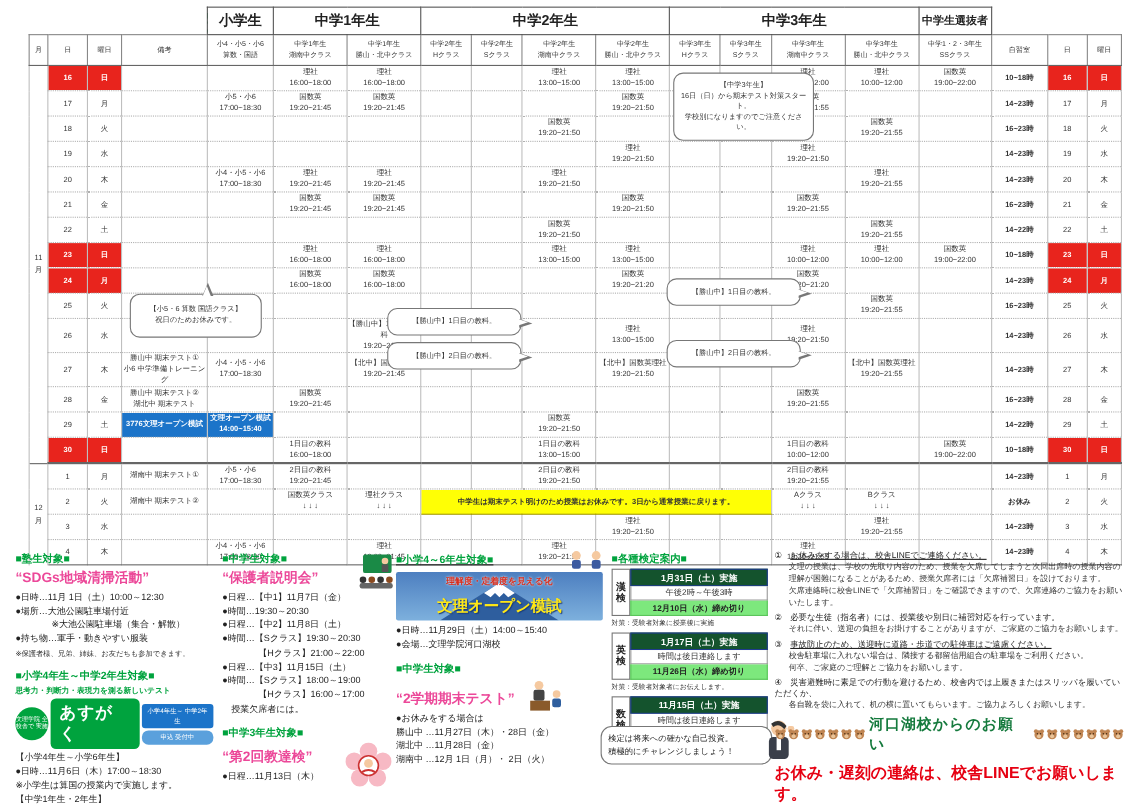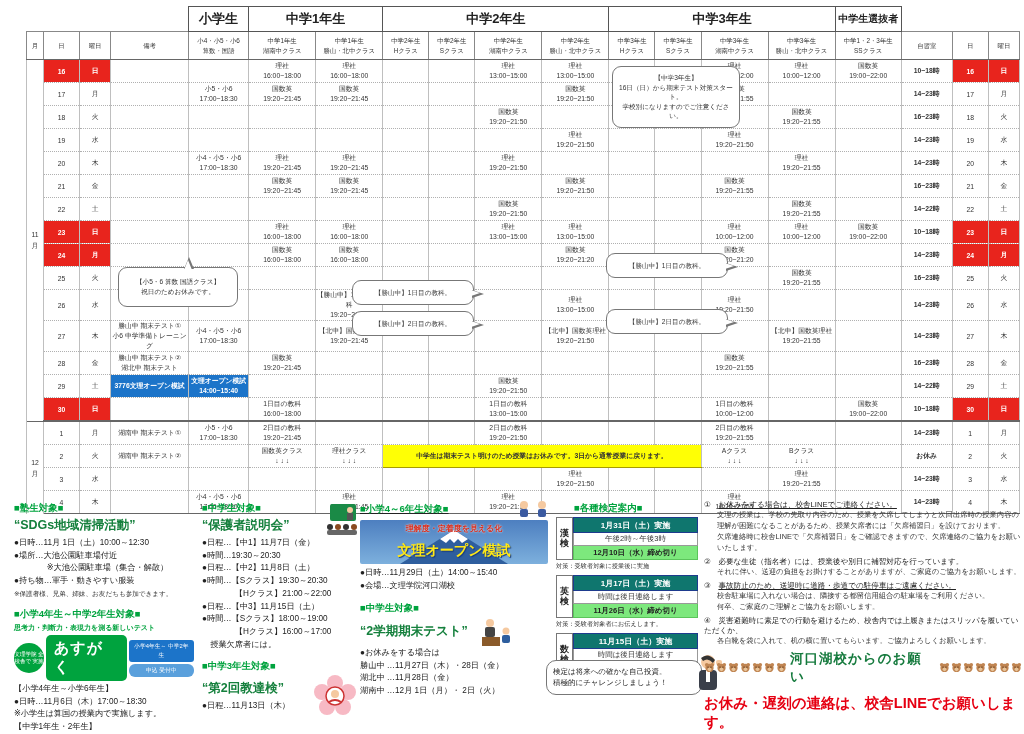--- a/index.html
+++ b/index.html
@@ -34,41 +34,41 @@
   
   .bub{position:absolute;background:#fff;border:1.4px solid #777;border-radius:9px;font-size:6.6px;line-height:1.45;
        color:#333;display:flex;align-items:center;justify-content:center;text-align:center;z-index:6;box-sizing:border-box;padding:2px 3px;white-space:pre-line;}
   .bub.pr::before{content:"";position:absolute;right:-11px;top:38%;border-style:solid;border-width:4px 0 4px 12px;border-color:transparent transparent transparent #777;}
   .bub.pr::after{content:"";position:absolute;right:-7px;top:40%;border-style:solid;border-width:3px 0 3px 9px;border-color:transparent transparent transparent #fff;}
   .bub.pt::before{content:"";position:absolute;top:-11px;left:55%;border-style:solid;border-width:0 5px 12px 5px;border-color:transparent transparent #777 transparent;}
   .bub.pt::after{content:"";position:absolute;top:-8px;left:55.4%;border-style:solid;border-width:0 4px 10px 4px;border-color:transparent transparent #fff transparent;}
   
   .bcol{position:absolute;font-size:8px;}
   .tag{color:#00a33e;font-weight:bold;font-size:9.5px;margin-bottom:2px;}
-  .ttl{color:#15803d;font-weight:bold;font-size:12.5px;margin:1px 0 3px 0;}
+  .ttl{color:#ec4899;font-weight:bold;font-size:12.5px;margin:1px 0 3px 0;}
   .bl{font-size:8.2px;line-height:1.55;color:#222;}
   .tiny{font-size:6.6px;color:#333;margin-top:2px;}
   .subgreen{color:#00a33e;font-size:7px;font-weight:bold;margin-bottom:2px;}
   
   #asugaku{display:flex;align-items:center;gap:2px;margin:2px 0;}
   #asugaku .badge-l{width:30px;height:30px;border-radius:50%;background:#00a33e;color:#fff;font-size:5.5px;display:flex;align-items:center;justify-content:center;text-align:center;line-height:1.2;flex:none;}
   #asugaku .word{background:#00a33e;color:#fff;font-weight:bold;font-size:15px;padding:4px 8px;border-radius:5px;letter-spacing:1px;}
   #asugaku .badges-r{display:flex;flex-direction:column;gap:2px;}
   #asugaku .br1{background:#1c74c9;color:#fff;font-size:5.8px;padding:2px 3px;border-radius:3px;text-align:center;}
   #asugaku .br2{background:#5aa0dc;color:#fff;font-size:5.8px;padding:2px 3px;border-radius:6px;text-align:center;}
   
   #moshi-banner{width:188px;height:44px;background:linear-gradient(#4d7fc0,#7db0dd);position:relative;border-radius:2px;overflow:hidden;margin:2px 0 3px 0;}
   #moshi-banner svg{position:absolute;left:0;top:0;}
   #moshi-banner .r1{position:absolute;top:3px;width:100%;text-align:center;color:#d82c1c;font-weight:bold;font-size:8px;text-shadow:0 0 2px #fff;}
   #moshi-banner .r2{position:absolute;bottom:4px;width:100%;text-align:center;color:#ffe815;font-weight:bold;font-size:14px;text-shadow:1px 1px 1px #1a3a7a;}
   
   #kentei .krow{display:flex;margin-bottom:2px;}
   #kentei .kname{width:15px;border:1px solid #777;font-size:9px;font-weight:bold;display:flex;align-items:center;justify-content:center;text-align:center;line-height:1.1;background:#fff;flex:none;}
   #kentei .kbody{flex:1;}
-  #kentei .k1{background:#0f766e;color:#fff;font-weight:bold;font-size:8px;text-align:center;padding:1.5px 0;border:1px solid #1e3b8e;}
+  #kentei .k1{background:#14532d;color:#fff;font-weight:bold;font-size:8px;text-align:center;padding:1.5px 0;border:1px solid #1e3b8e;}
   #kentei .k2{background:#fff;color:#333;font-size:7.5px;text-align:center;padding:1px 0;border:1px solid #999;border-top:none;}
   #kentei .k3{background:#7de87d;color:#222;font-weight:bold;font-size:7.5px;text-align:center;padding:1.5px 0;border:1px solid #5bc45b;border-top:none;}
   #kentei .knote{font-size:6.2px;color:#333;margin:1px 0 4px 0;}
   #kentei-bubble{position:absolute;left:546px;top:660px;width:142px;border:1.2px solid #777;border-radius:10px;background:#fff;font-size:7.5px;line-height:1.5;padding:5px 6px;white-space:pre-line;}
   #kentei-bubble::before{content:"";position:absolute;right:-10px;top:35%;border-style:solid;border-width:4px 0 4px 11px;border-color:transparent transparent transparent #777;}
   #kentei-bubble::after{content:"";position:absolute;right:-6px;top:37%;border-style:solid;border-width:3px 0 3px 8px;border-color:transparent transparent transparent #fff;}
   
   #notice-title-row{display:flex;align-items:center;justify-content:center;gap:3px;margin-bottom:4px;}
   #notice-title{color:#157a3d;font-weight:bold;font-size:13.5px;letter-spacing:1px;}
   .bearband{display:flex;gap:1px;}
@@ -925,40 +925,40 @@
     <div class="r2">文理オープン模試</div>
   </div>
   <div>
       <div class="bl">●日時…11月29日（土）14:00～15:40</div>
       <div class="bl">●会場…文理学院河口湖校</div>
     </div>
 </div>
 
 <div class="bcol" style="left:360px;top:602px;width:192px;">
   <div class="tag">■中学生対象■</div>
-  <div style="display:flex;align-items:center;gap:6px;">
+  <div style="display:flex;align-items:flex-end;gap:6px;">
     <div class="ttl">“2学期期末テスト”</div>
     <svg width="40" height="30" viewBox="0 0 40 30">
       <circle cx="16" cy="6" r="4" fill="#f5c9a0"></circle>
         <rect x="11" y="10" width="10" height="10" rx="2" fill="#444"></rect>
       <rect x="8" y="20" width="18" height="9" fill="#8a5a2a"></rect>
       <circle cx="32" cy="14" r="3.5" fill="#f5c9a0"></circle>
         <rect x="28" y="18" width="8" height="8" rx="2" fill="#2e5e9e"></rect>
     </svg>
   </div>
   <div>
       <div class="bl">●お休みをする場合は</div>
       <div class="bl">勝山中 …11月27日（木）・28日（金）</div>
       <div class="bl">湖北中 …11月28日（金）</div>
       <div class="bl">湖南中 …12月 1日（月）・ 2日（火）</div>
     </div>
 </div>
 
 <div class="bcol" id="kentei" style="left:556px;top:502px;width:142px;">
-  <div class="tag" style="color:#00a33e;margin-left:18px;">■各種検定案内■</div>
+  <div class="tag" style="color:#00a33e;">■各種検定案内■</div>
   <div id="kentei-items">
       <div>
         <div class="krow">
           <div class="kname">漢<br>検</div>
     <div class="kbody">
             <div class="k1">1月31日（土）実施</div>
     <div class="k2">午後2時～午後3時</div>
     <div class="k3">12月10日（水）締め切り</div>
           </div>
         </div>

